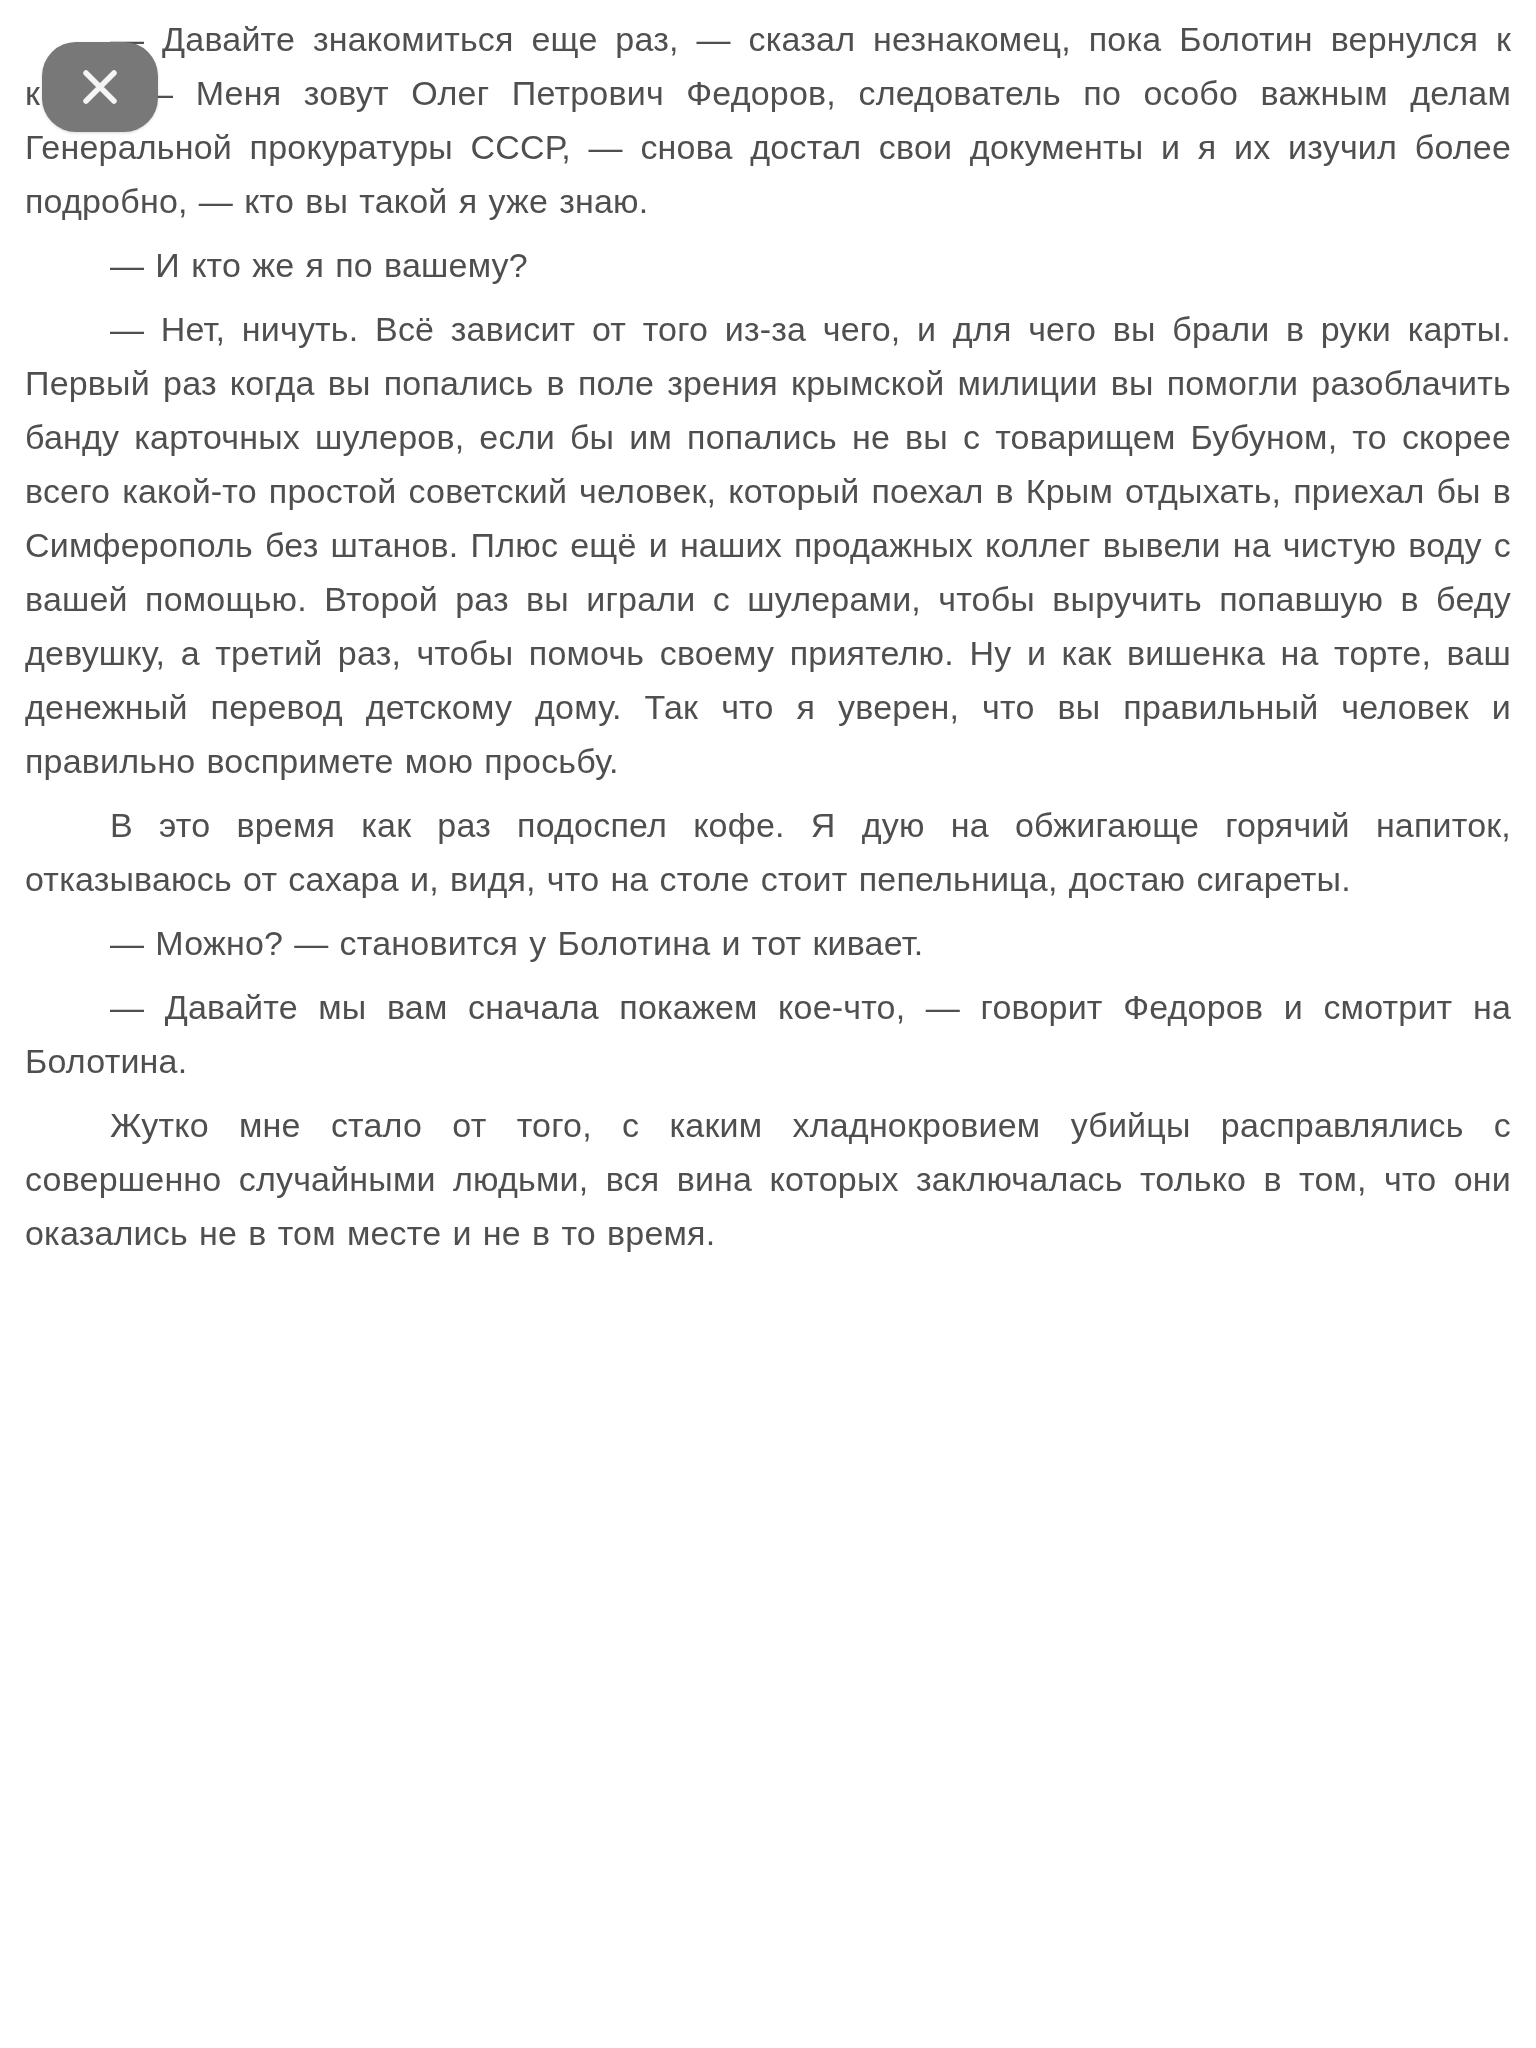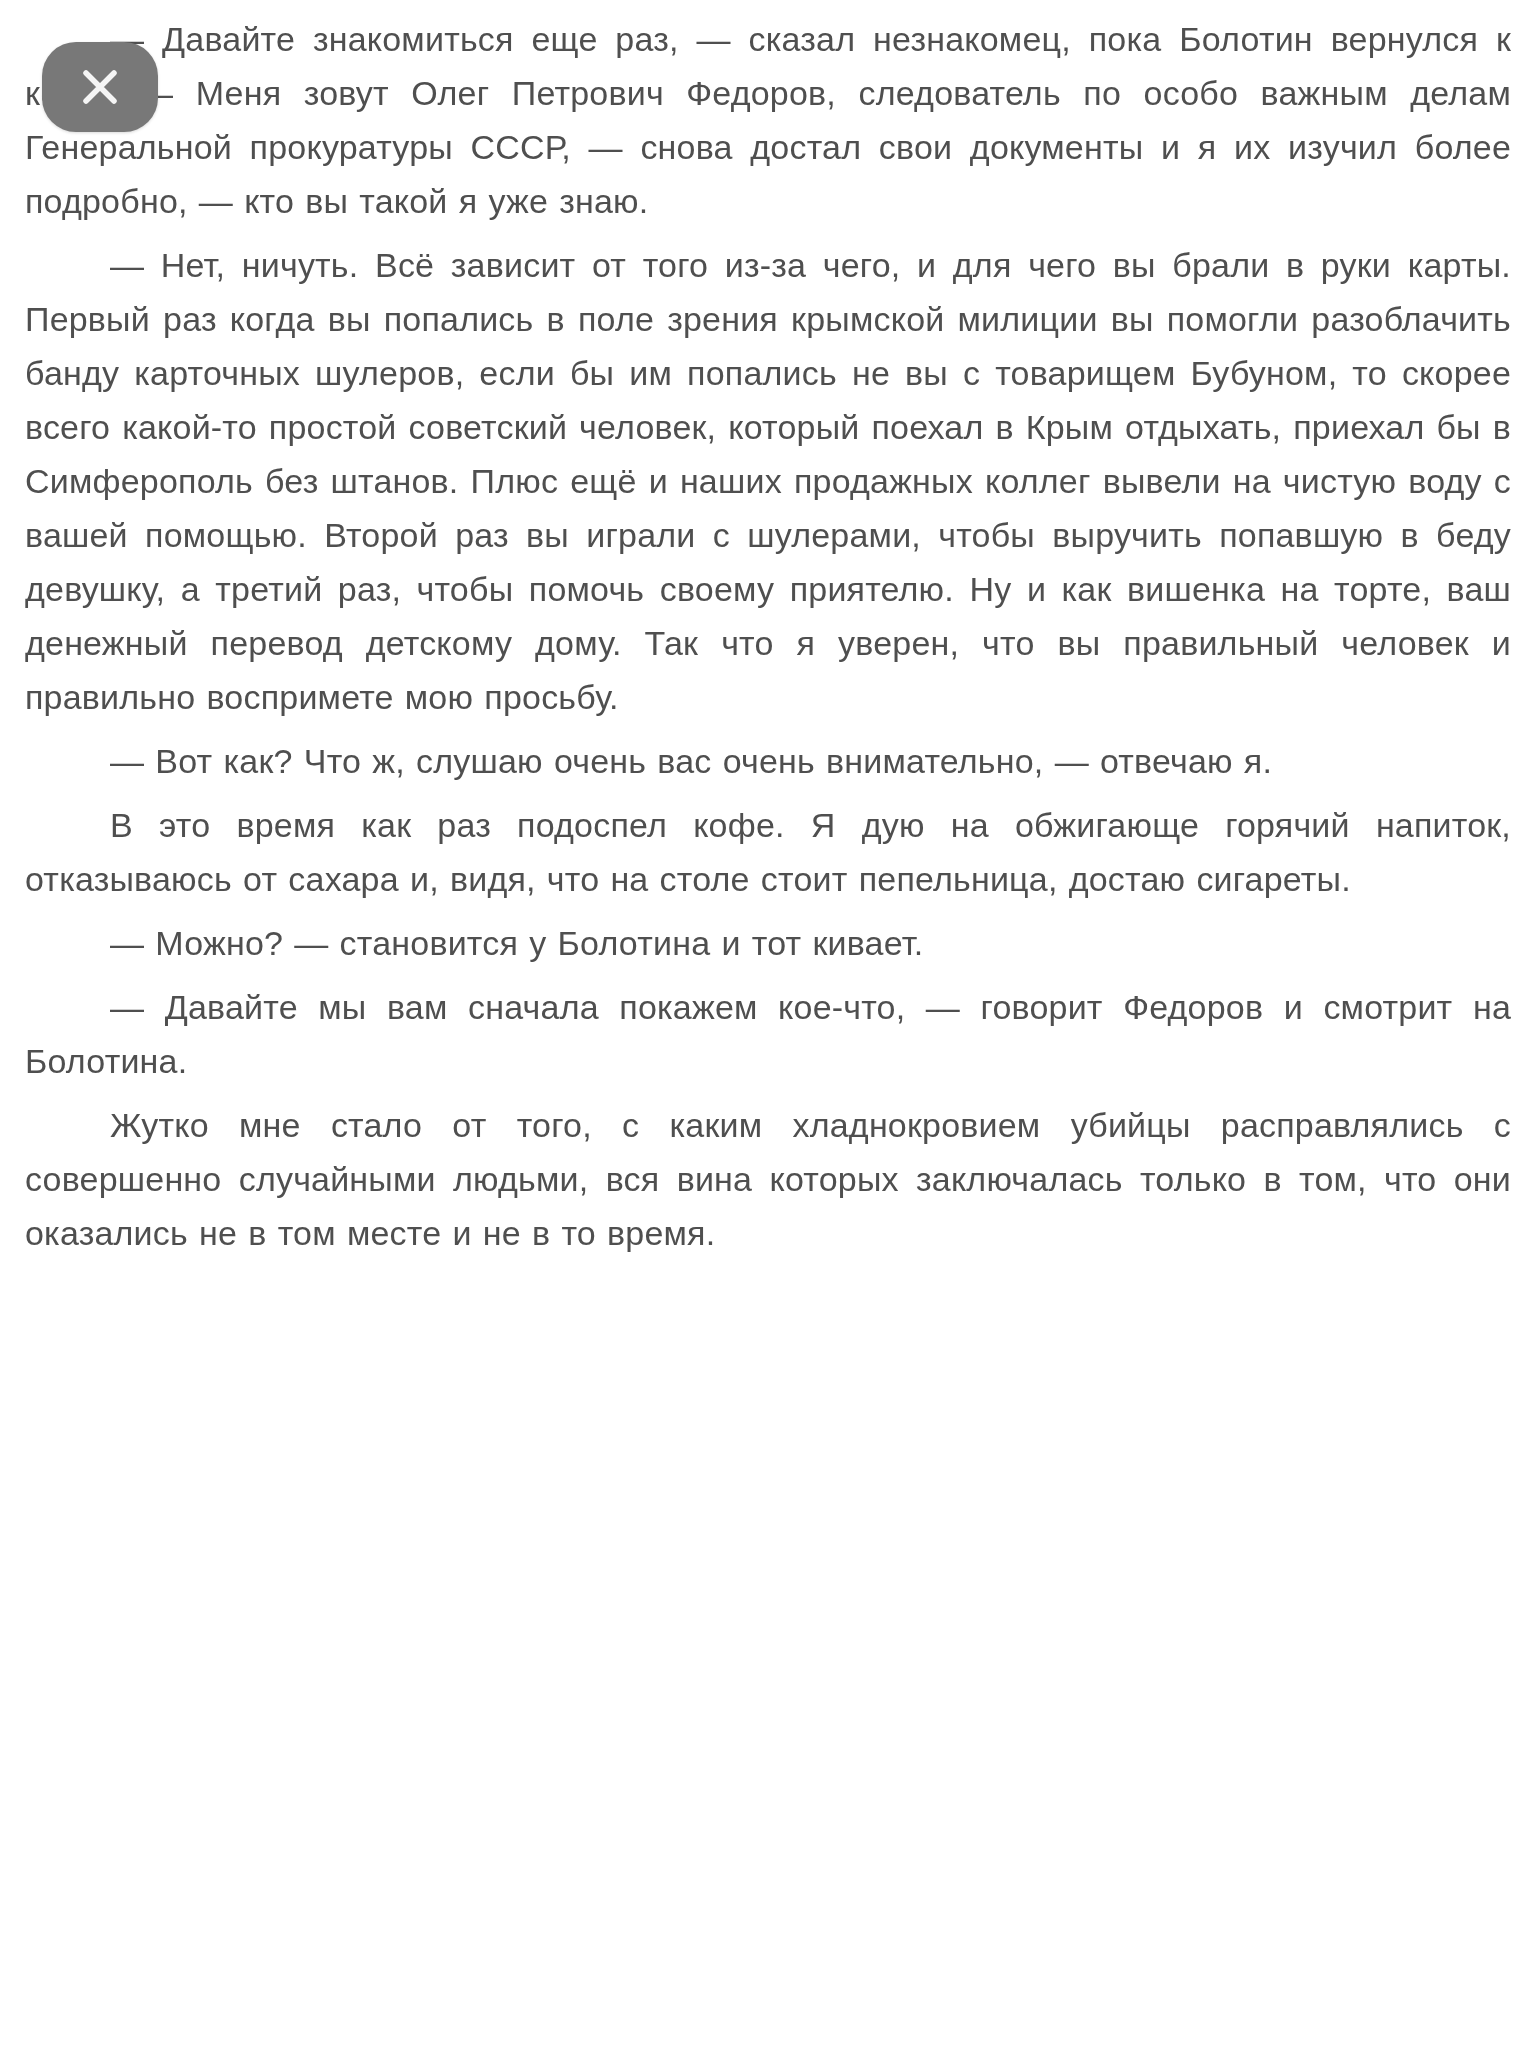--- a/index.html
+++ b/index.html
@@ -50,22 +50,22 @@
     display: flex;
     align-items: center;
     justify-content: center;
   }
 </style>
 </head>
 <body>
 
 <div class="page">
   <p>— Давайте знакомиться еще раз, — сказал незнакомец, пока Болотин вернулся к кофе, — Меня зовут Олег Петрович Федоров, следователь по особо важным делам Генеральной прокуратуры СССР, — снова достал свои документы и я их изучил более подробно, — кто вы такой я уже знаю.</p>
+  <p>— И кто же я по вашему?</p>
   <p>— Нет, ничуть. Всё зависит от того из-за чего, и для чего вы брали в руки карты. Первый раз когда вы попались в поле зрения крымской милиции вы помогли разоблачить банду карточных шулеров, если бы им попались не вы с товарищем Бубуном, то скорее всего какой-то простой советский человек, который поехал в Крым отдыхать, приехал бы в Симферополь без штанов. Плюс ещё и наших продажных коллег вывели на чистую воду с вашей помощью. Второй раз вы играли с шулерами, чтобы выручить попавшую в беду девушку, а третий раз, чтобы помочь своему приятелю. Ну и как вишенка на торте, ваш денежный перевод детскому дому. Так что я уверен, что вы правильный человек и правильно воспримете мою просьбу.</p>
-  <p>— Вот как? Что ж, слушаю очень вас очень внимательно, — отвечаю я.</p>
   <p>В это время как раз подоспел кофе. Я дую на обжигающе горячий напиток, отказываюсь от сахара и, видя, что на столе стоит пепельница, достаю сигареты.</p>
   <p>— Можно? — становится у Болотина и тот кивает.</p>
   <p>— Давайте мы вам сначала покажем кое-что, — говорит Федоров и смотрит на Болотина.</p>
   <p>Жутко мне стало от того, с каким хладнокровием убийцы расправлялись с совершенно случайными людьми, вся вина которых заключалась только в том, что они оказались не в том месте и не в то время.</p>
 
   <button class="close-btn" aria-label="close">
     <span class="icon-wrap">
       <svg width="42" height="42" viewBox="0 0 42 42">
         <path d="M7 7 L35 35 M35 7 L7 35" stroke="#f5f5f5" stroke-width="5.5" stroke-linecap="round" fill="none"></path>
       </svg>

